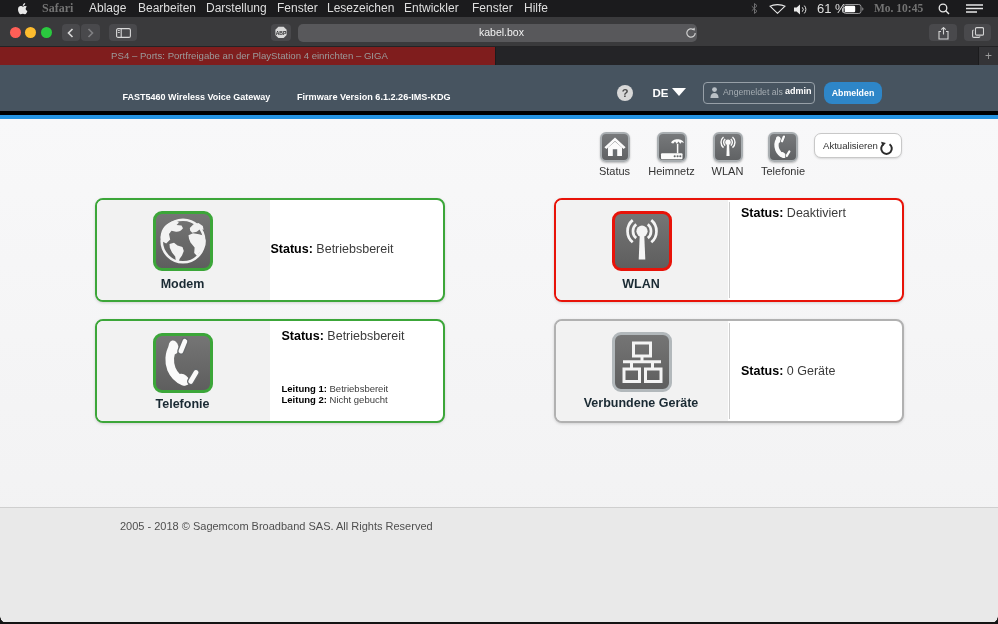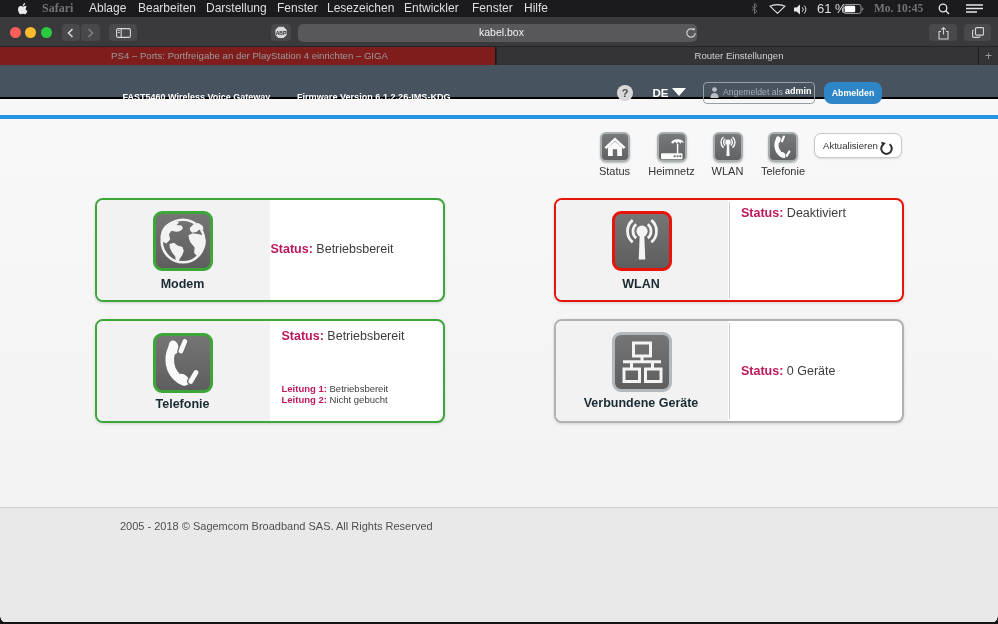--- a/index.html
+++ b/index.html
@@ -18,36 +18,36 @@
   
   #toolbar { position:absolute; left:0; top:0; width:998px; height:30px; background:#3a3a3c; border-bottom:1px solid #232325; }
   .tlight { position:absolute; top:10px; width:11px; height:11px; border-radius:50%; }
   .tbtn { position:absolute; top:7px; height:17px; background:#49494c; border-radius:4px; }
 
   
   #tabbar { position:absolute; left:0; top:30px; width:998px; height:18px; background:#242427; }
   .tab { position:absolute; top:0; height:18px; line-height:18px; font-size:9.6px; text-align:center; white-space:nowrap; overflow:hidden; }
 
   
-  #pagehead { position:absolute; left:0; top:48px; width:998px; height:34px; background:#475460; border-bottom:2px solid #000000; }
+  #pagehead { position:absolute; left:0; top:48px; width:998px; height:50px; background:#475460; border-bottom:4px solid #000000; }
   #blueline { position:absolute; left:0; top:98px; width:998px; height:4.3px; background:#2594e2; }
 
   
   #content { position:absolute; left:0; top:102.3px; width:998px; height:502.7px; background:linear-gradient(#f8f8f9, #f1f1f2); }
   #footband { position:absolute; left:0; top:388px; width:998px; height:115px; background:#e9e9e9; border-top:1px solid #cfcfcf; }
 
   .navicon { position:absolute; width:30px; height:30px; border-radius:6px; border:2px solid #a9aeb1; background:linear-gradient(#77797b,#606264); box-shadow:0 1px 2px rgba(0,0,0,.25); }
   .navlab { position:absolute; font-size:11px; color:#333; text-align:center; white-space:nowrap; }
 
   .card { position:absolute; width:350px; height:104px; border-radius:8px; background:#fff; box-shadow:0 1px 3px rgba(0,0,0,.15); }
   .card .lhalf { position:absolute; left:0; top:0; width:172.5px; height:100%; background:#f2f2f2; border-radius:6px 0 0 6px; }
   .bigicon { position:absolute; width:60px; height:60px; border-radius:9px; background:linear-gradient(#757575,#5e5e5e); }
   .cardlab { position:absolute; font-weight:bold; font-size:12.5px; color:#1a2a33; text-align:center; white-space:nowrap; }
   .stat { position:absolute; font-size:12.5px; color:#3b3b3b; white-space:nowrap; }
-  .stat b { color:#be185d;margin-top:42px; }
+  .stat b { color:#000000;margin-top:42px; }
 
   .grn { border:2px solid #3ca639; }
   .red { border:2px solid #e81309; }
   .gry { border:2px solid #b1b1b1; }
   .grn3 { border:3px solid #3ca639; }
   .red3 { border:3px solid #e81309; }
   .gry3 { border:3px solid #b2b8bb; }
 </style>
 </head>
 <body>
@@ -136,21 +136,20 @@
     </svg>
     <div class="tbtn" style="left:964px;width:27px"></div>
     <svg class="abs" style="left:971.5px;top:10px" width="12" height="11" viewBox="0 0 12 11">
       <rect x="3.5" y="0.6" width="8" height="7.5" rx="1.2" fill="none" stroke="#d4d4d4" stroke-width="1.1"></rect>
       <path fill="none" stroke="#d4d4d4" stroke-width="1.1" d="M1.6 3 A1.2 1.2 0 0 0 0.6 4.2 V9.2 A1.2 1.2 0 0 0 1.8 10.4 H6.8 A1.2 1.2 0 0 0 8 9.4"></path>
     </svg>
   </div>
 
   <div id="tabbar">
     <div class="tab" style="left:0;width:496px;background:#7f1d1d;border-right:1px solid #1b1b1d;color:#9b9b9b;text-indent:4px">PS4 – Ports: Portfreigabe an der PlayStation 4 einrichten – GIGA</div>
-    <div class="tab" style="left:497px;width:481px;background:#343437;color:#cfd0d1;text-indent:3px">Router Einstellungen</div>
     <div class="tab" style="left:978px;width:20px;background:#343437;border-left:1px solid #1b1b1d;color:#9b9b9b;font-size:12px">+</div>
   </div>
 
   <div id="pagehead">
     <span class="abs" style="left:122.5px;top:27px;font-size:9px;font-weight:bold;color:#fff">FAST5460 Wireless Voice Gateway</span>
     <span class="abs" style="left:297px;top:27px;font-size:9.1px;font-weight:bold;color:#fff">Firmware Version 6.1.2.26-IMS-KDG</span>
 
     <div class="abs" style="left:617px;top:19.5px;width:16px;height:16px;border-radius:50%;background:#d8d8d8;text-align:center;line-height:16px;font-size:11px;font-weight:bold;color:#4a4a4a">?</div>
     <span class="abs" style="left:652.5px;top:21.5px;font-size:11.5px;font-weight:bold;color:#fff">DE</span>
     <svg class="abs" style="left:672px;top:23px" width="14" height="8" viewBox="0 0 14 8">

